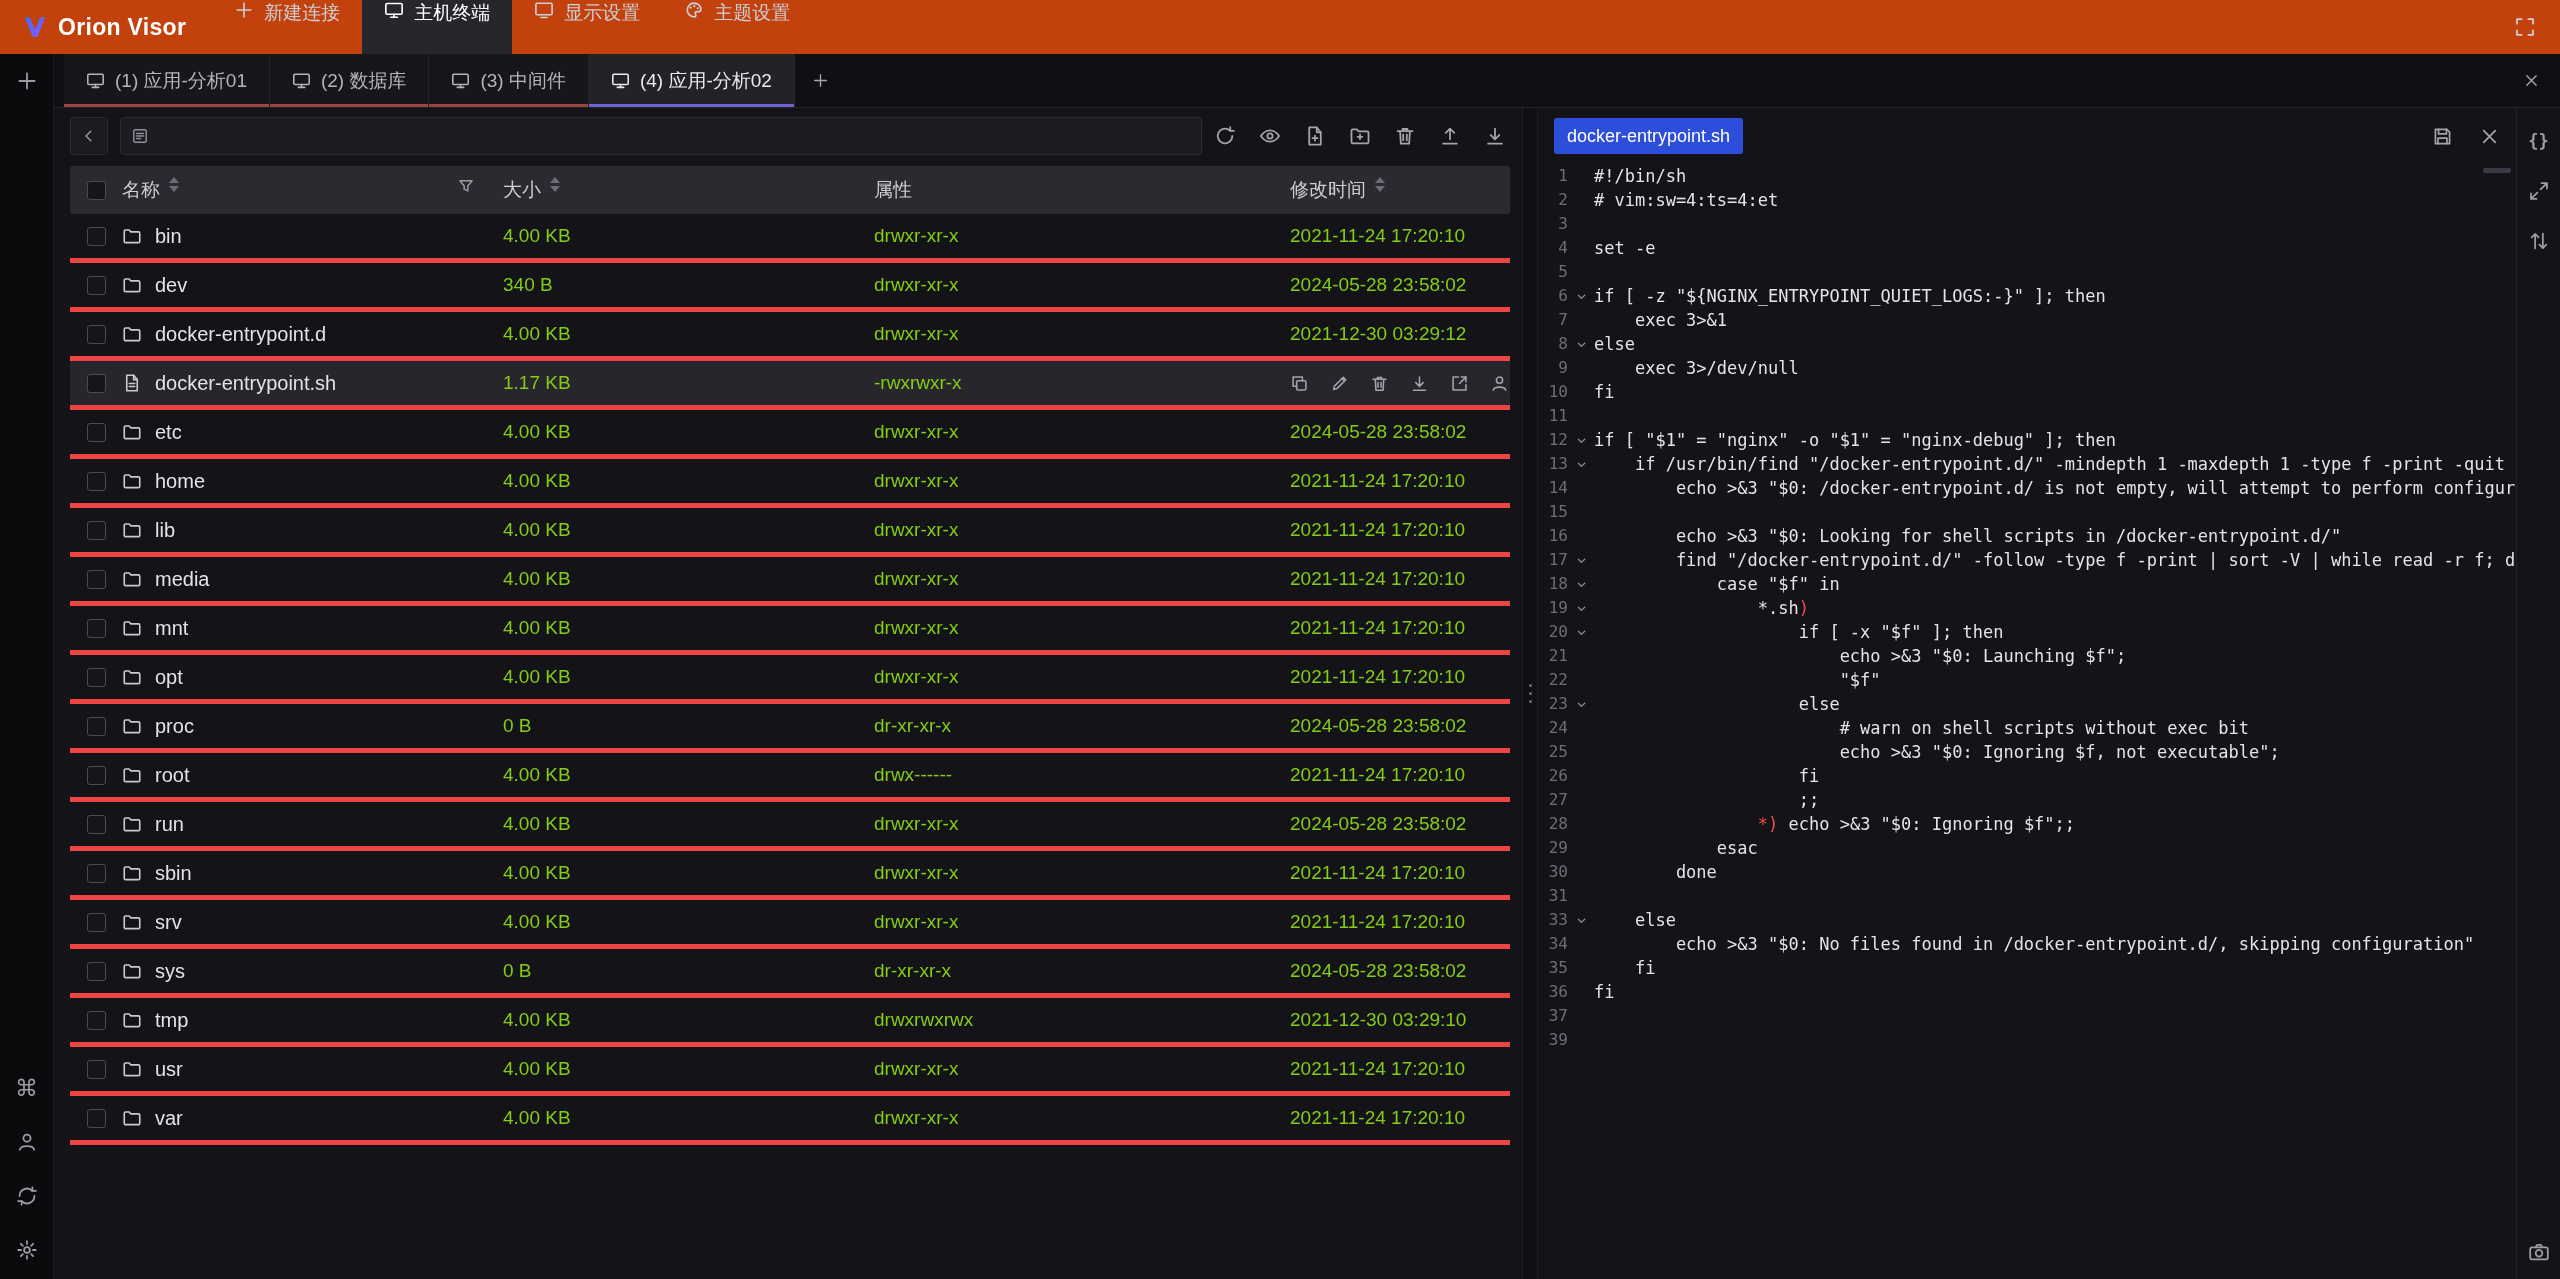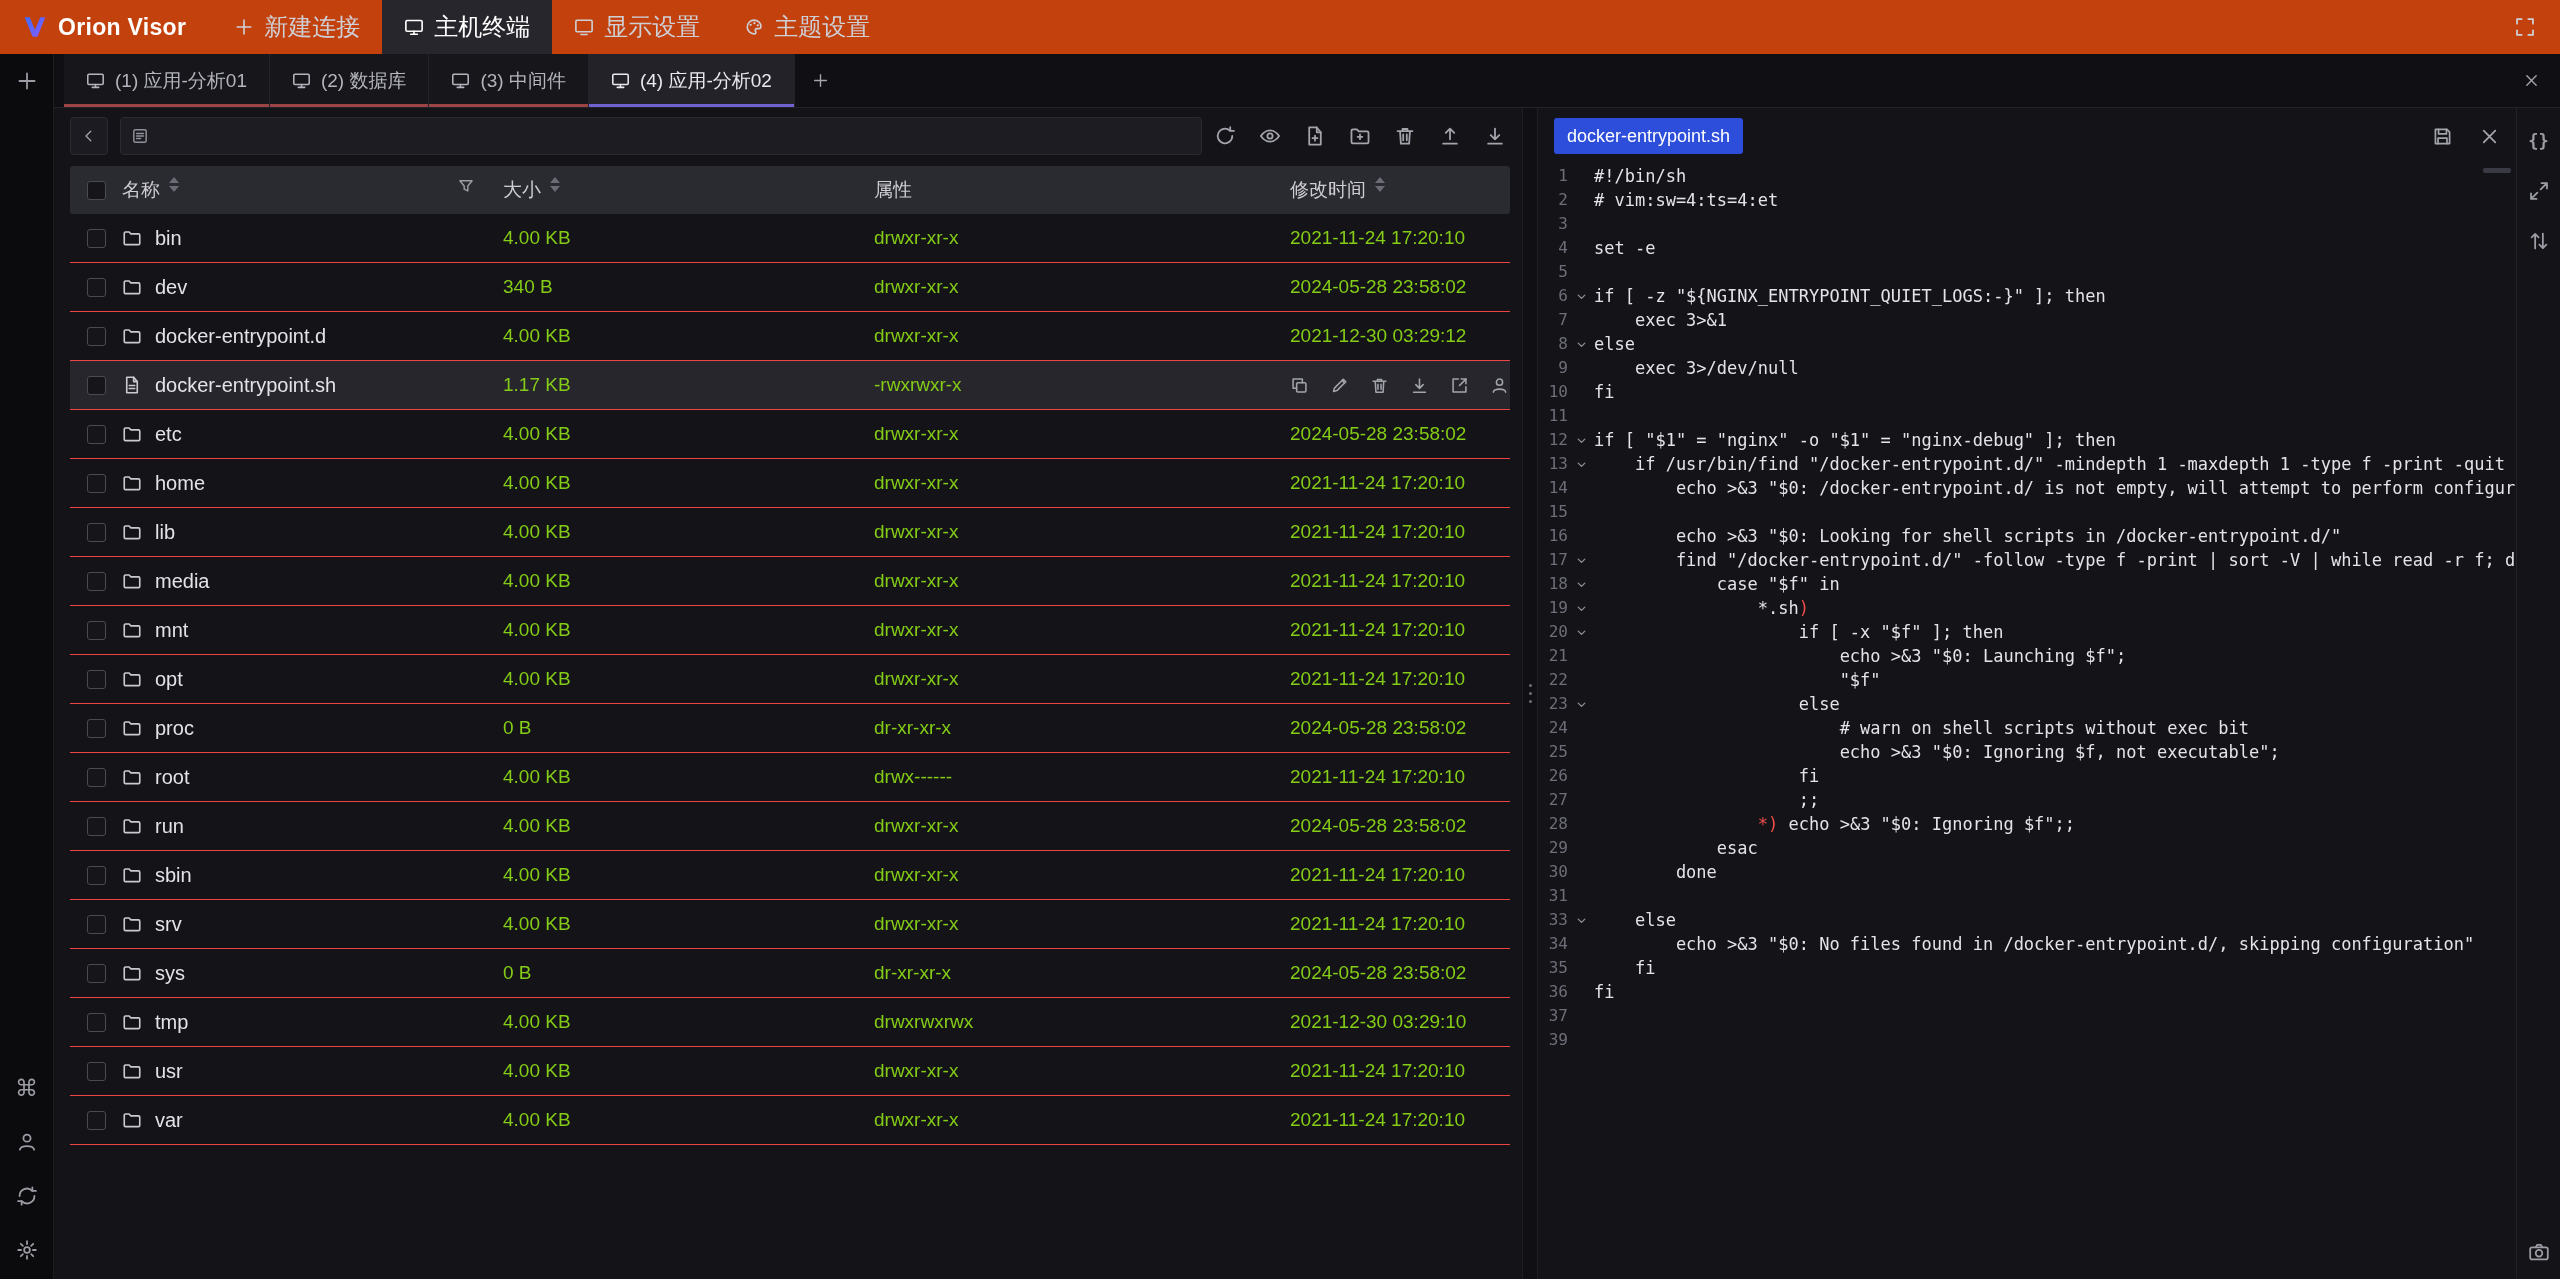--- a/index.html
+++ b/index.html
@@ -3,21 +3,21 @@
 <meta charset="utf-8">
 <style>
 *{margin:0;padding:0;box-sizing:border-box}
 html,body{width:2560px;height:1279px;overflow:hidden;background:#141418;color:#dcdce0;font-family:"Liberation Sans",sans-serif}
 .app{display:flex;flex-direction:column;height:100%}
 
 .navbar{flex:0 0 54px;background:#c2410c;display:flex;align-items:center}
 .logo{display:flex;align-items:center;gap:10px;padding:0 26px 0 22px;cursor:pointer}
 .logo-text{font-size:23px;font-weight:bold;color:#fff;letter-spacing:.3px}
 .nav-menu{display:flex;height:100%}
-.nav-item{display:flex;align-items:center;gap:10px;padding:0 22px;font-size:24px;color:#cfcfd6;cursor:pointer}
+.nav-item{display:flex;align-items:flex-start;gap:10px;padding:0 22px;font-size:19px;color:#cfcfd6;cursor:pointer}
 .nav-item.active{background:#26262c;color:#fff}
 .nav-right{margin-left:auto;padding-right:24px;display:flex;align-items:center}
 
 .body-row{flex:1;display:flex;min-height:0}
 .left-rail{flex:0 0 54px;background:#0b0b0e;display:flex;flex-direction:column;align-items:center;padding:16px 0 18px;border-right:1px solid #1c1c21}
 .rail-top,.rail-bottom{display:flex;flex-direction:column;align-items:center;gap:32px}
 .rail-bottom{margin-top:auto}
 .main-col{flex:1;display:flex;flex-direction:column;min-width:0}
 
 .tabbar{flex:0 0 54px;background:#101014;display:flex;align-items:stretch;border-bottom:1px solid #222228;padding-left:10px}
@@ -32,21 +32,21 @@
 
 .files{flex:1;min-width:0;display:flex;flex-direction:column;padding:8px 12px 0 16px;background:#141418}
 .ftoolbar{display:flex;align-items:center;height:40px;margin-bottom:10px;gap:12px}
 .back-btn{width:38px;height:38px;background:#1b1b21;border:1px solid #2b2b32;border-radius:4px;color:#a3a4ac;display:flex;align-items:center;justify-content:center;cursor:pointer}
 .path-wrap{position:relative;flex:1;max-width:1112px}
 .path-input{width:100%;height:38px;background:#1c1c22;border:1px solid #2a2a31;border-radius:4px;color:#d3d3d9;font-size:18px;padding:0 12px 0 42px;outline:none;font-family:inherit}
 .pin{position:absolute;left:11px;top:50%;transform:translateY(-50%);width:18px;height:18px;color:#8f909a}
 .tactions{display:flex;gap:23px;margin-left:auto;align-items:center;padding-right:4px}
 .thead{display:grid;grid-template-columns:52px minmax(0,1fr) 371px 416px 220px;background:#2a2a31;height:48px;align-items:center;font-size:19px;color:#cdcdd3;border-radius:3px}
 .tbody{overflow:hidden}
-.trow{display:grid;grid-template-columns:52px minmax(0,1fr) 371px 416px 220px;height:49px;align-items:center;border-bottom:1px solid #ef4444;font-size:19px;cursor:default}
+.trow{display:grid;grid-template-columns:52px minmax(0,1fr) 371px 416px 220px;height:49px;align-items:center;border-bottom:5px solid #ef4444;font-size:19px;cursor:default}
 .trow.hovered{background:#26262c}
 .cell{min-width:0}
 .c-check{display:flex;justify-content:center}
 .checkbox{width:19px;height:19px;border:1.5px solid #4a4a54;border-radius:3px;background:#16161a;cursor:pointer;display:inline-block}
 .c-name{display:flex;align-items:center;gap:13px;color:#e3e3e7;font-size:20px}
 .fname{cursor:pointer}
 .c-size,.c-attr,.c-time{color:#84cc16}
 .c-time.actions{display:flex;gap:21px;align-items:center}
 .h-name,.h-size,.h-time{display:flex;}
 .hlabel{cursor:pointer}

